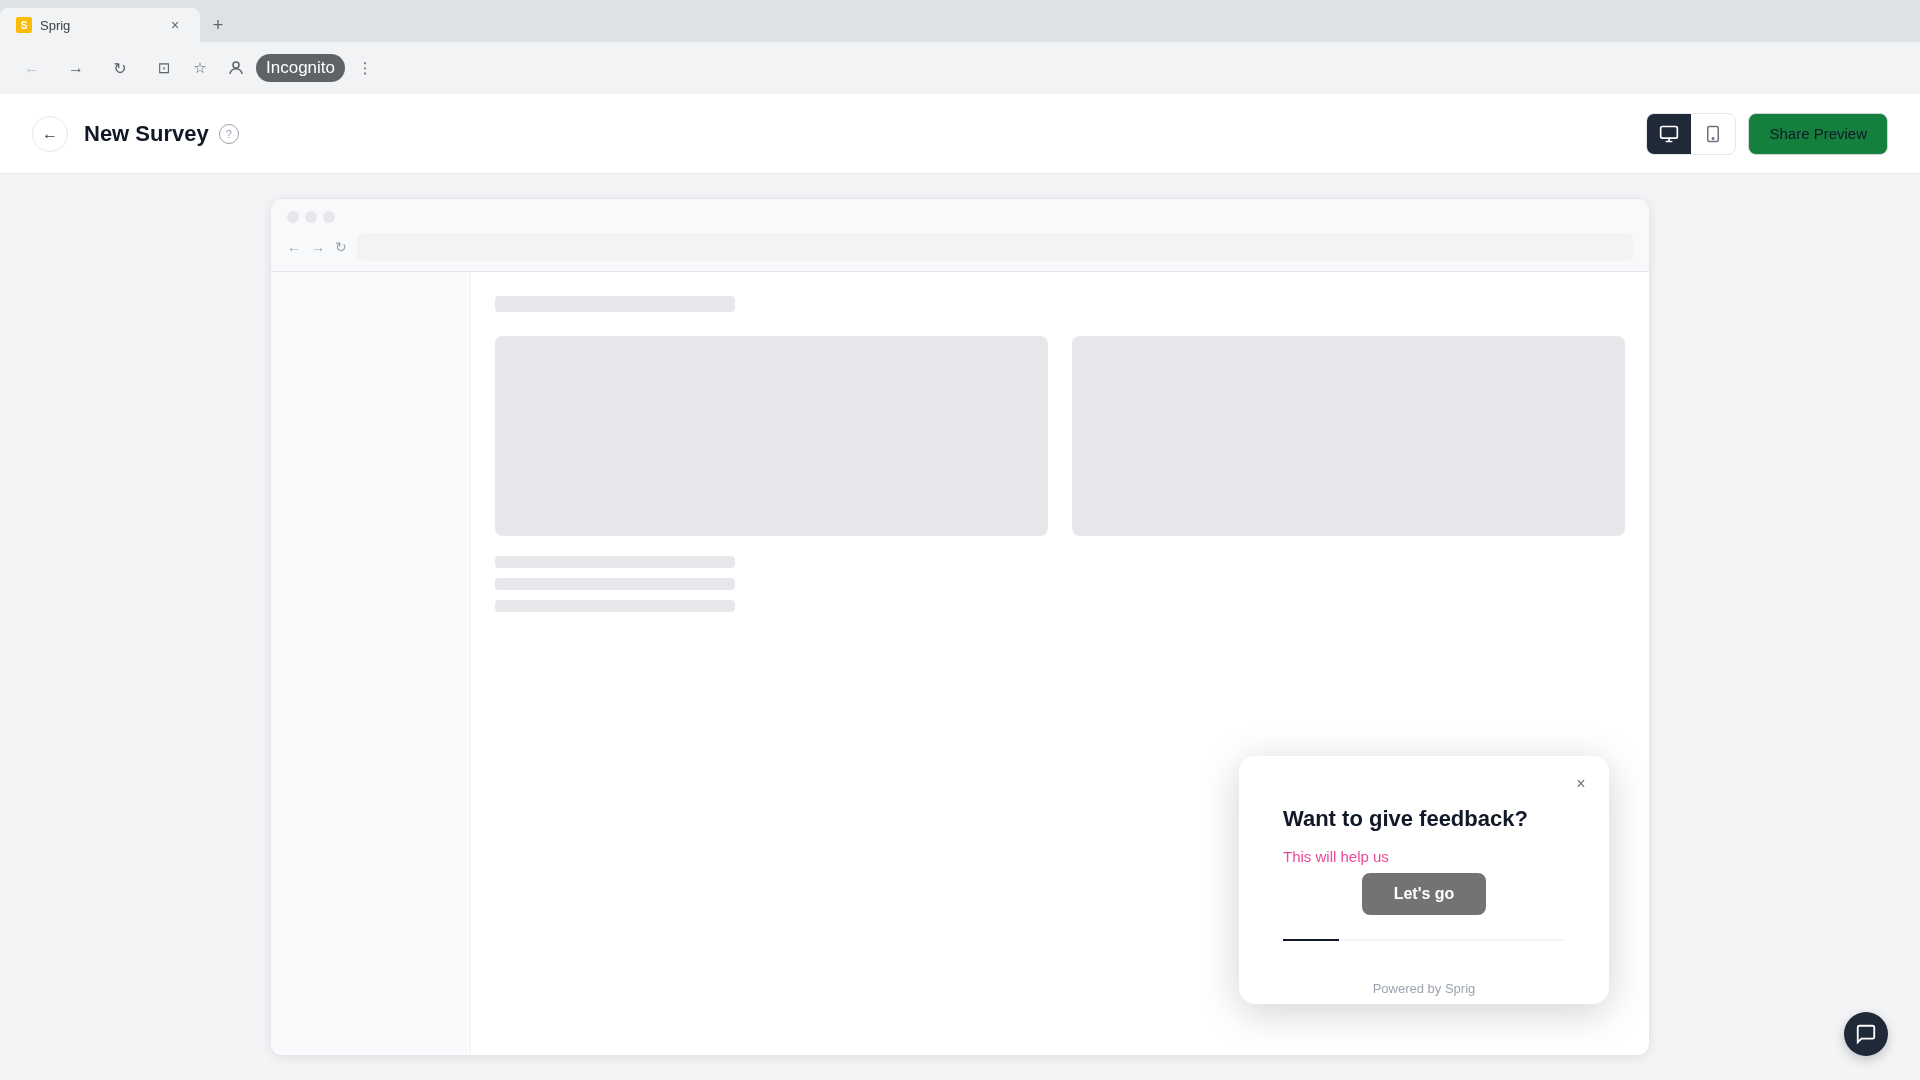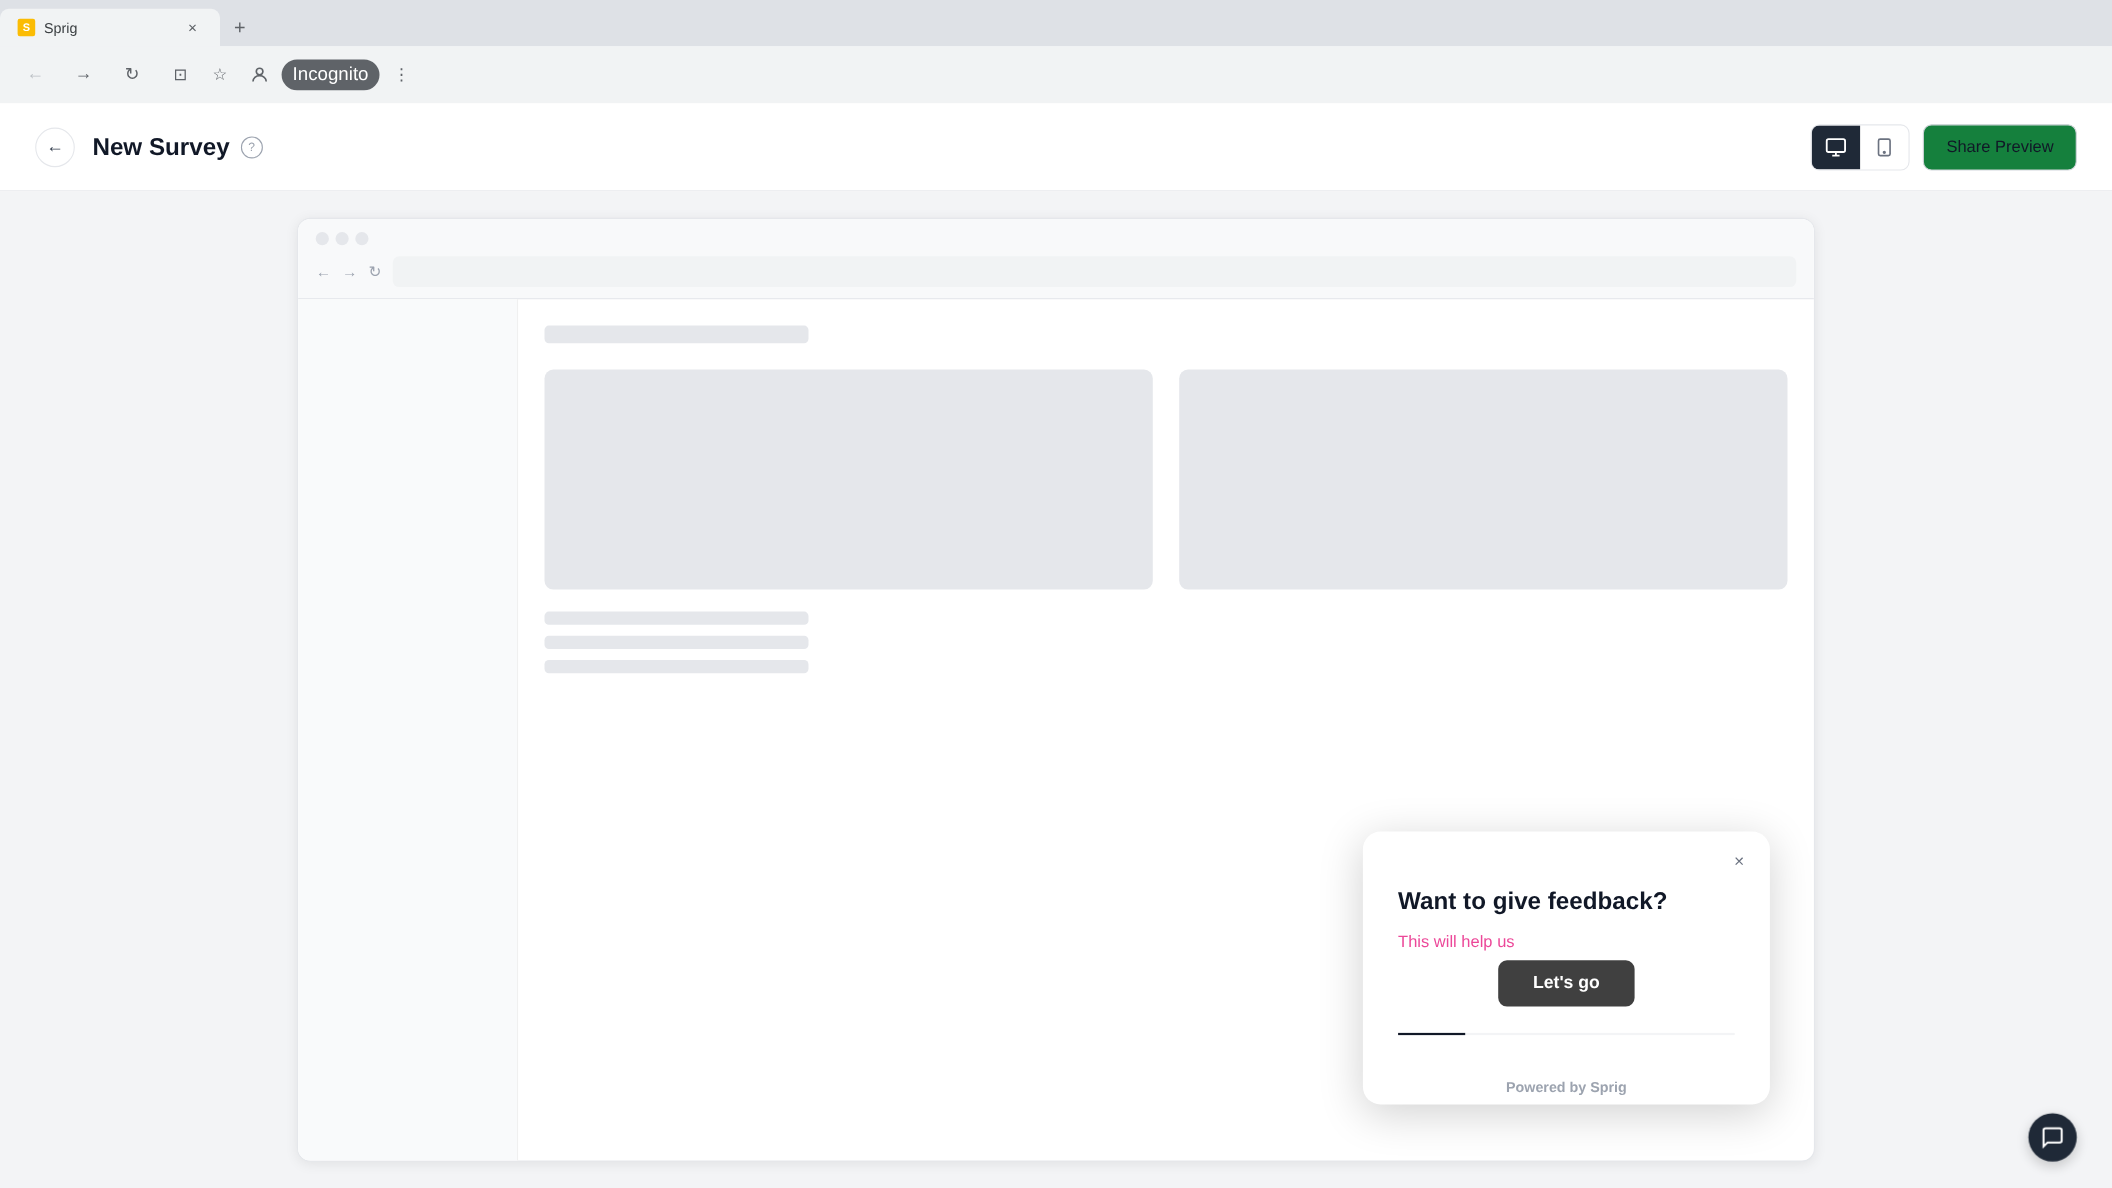--- a/index.html
+++ b/index.html
@@ -61,29 +61,29 @@
     @keyframes pulse { 0%, 100% { opacity: 1; } 50% { opacity: 0.6; } }
     .skeleton-title { height: 16px; width: 240px; margin-bottom: 24px; }
     .skeleton-cards { display: flex; gap: 24px; margin-bottom: 20px; }
     .skeleton-card { flex: 1; height: 200px; border-radius: 8px; }
     .skeleton-row { height: 12px; width: 240px; margin-bottom: 10px; }
 
     
     .survey-modal { position: absolute; right: 40px; bottom: 60px; width: 370px; background: #fff; border-radius: 16px; box-shadow: 0 8px 40px rgba(0,0,0,0.18); overflow: hidden; z-index: 100; }
     .modal-header { display: flex; justify-content: flex-end; padding: 14px 14px 0; }
     .modal-close { width: 28px; height: 28px; border-radius: 50%; display: flex; align-items: center; justify-content: center; cursor: pointer; color: #6b7280; font-size: 16px; }
-    .modal-body { padding: 8px 32px 24px; }
+    .modal-body { padding: 8px 44px 24px; }
     .modal-title { font-size: 22px; font-weight: 700; color: #111827; margin-bottom: 16px; }
     .modal-subtitle { font-size: 15px; color: #ec4899; margin-bottom: 8px; }
     .modal-cta { display: flex; justify-content: center; margin-bottom: 24px; }
-    .lets-go-btn { background: #404040; color: #fff; border: none; border-radius: 8px; padding: 12px 32px; font-size: 16px; font-weight: 600; cursor: pointer; }
+    .lets-go-btn { background: #737373; color: #fff; border: none; border-radius: 8px; padding: 12px 32px; font-size: 16px; font-weight: 600; cursor: pointer; }
     .modal-progress { margin: 0 0 16px; display: flex; align-items: center; gap: 8px; }
     .progress-bar-container { flex: 1; height: 2px; background: #f3f4f6; }
     .progress-fill { height: 100%; width: 20%; background: #111827; }
-    .modal-footer { text-align: center; font-size: 13px; color: #9ca3af; padding: 0 0 8px; font-weight: bold; }
+    .modal-footer { text-align: center; font-size: 13px; color: #9ca3af; padding: 0 0 8px; }
 
     
     .chat-bubble { position: fixed; bottom: 24px; right: 32px; width: 44px; height: 44px; background: #1f2937; border-radius: 50%; display: flex; align-items: center; justify-content: center; cursor: pointer; box-shadow: 0 4px 12px rgba(0,0,0,0.2); z-index: 200; }
     .chat-bubble svg { color: white; }
   </style>
 </head>
 <body>
 
 <div class="browser-chrome">
   <div class="browser-tab-bar">

